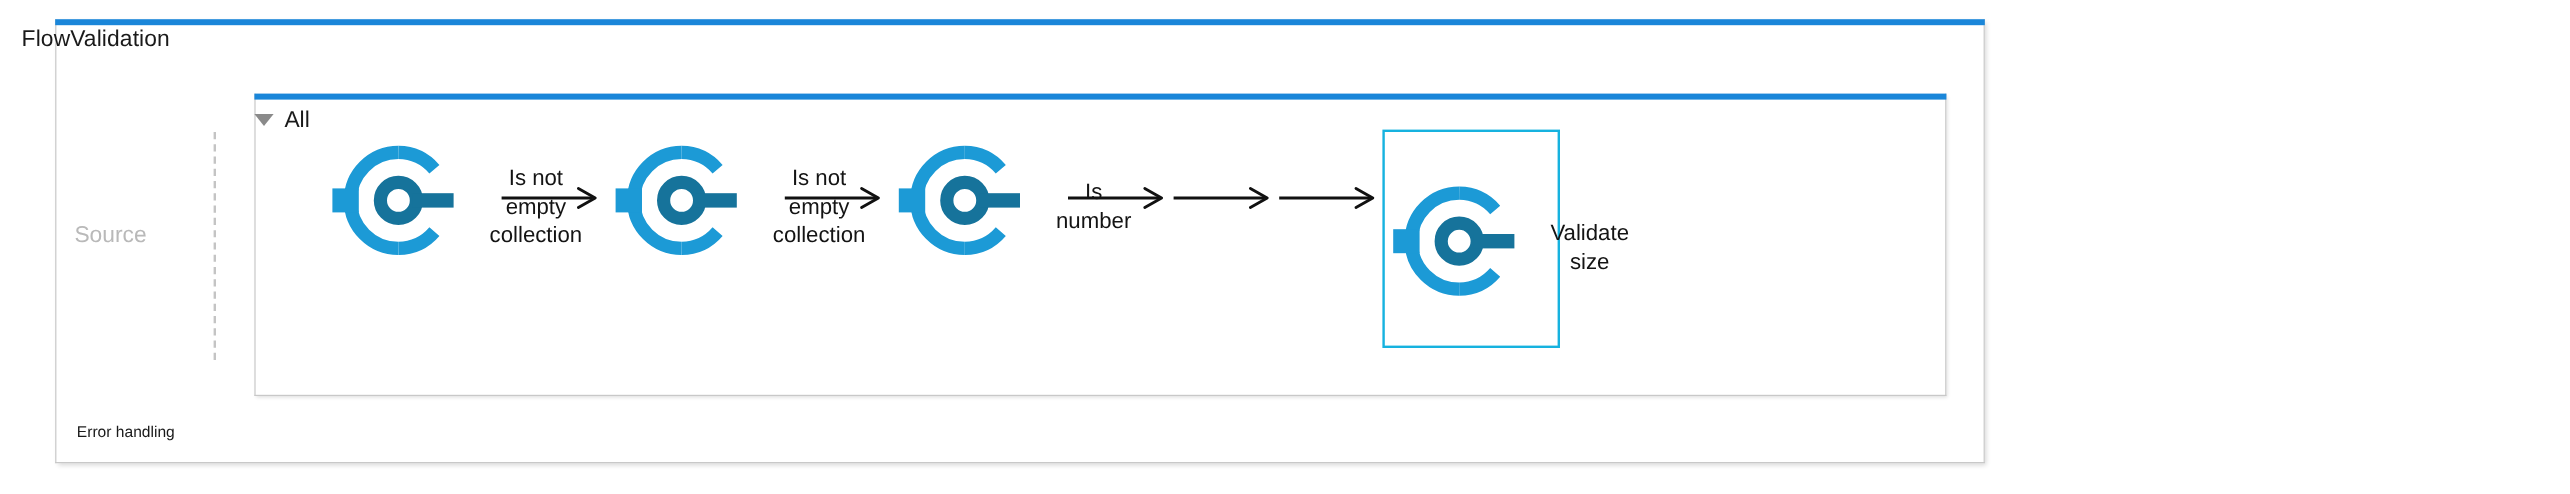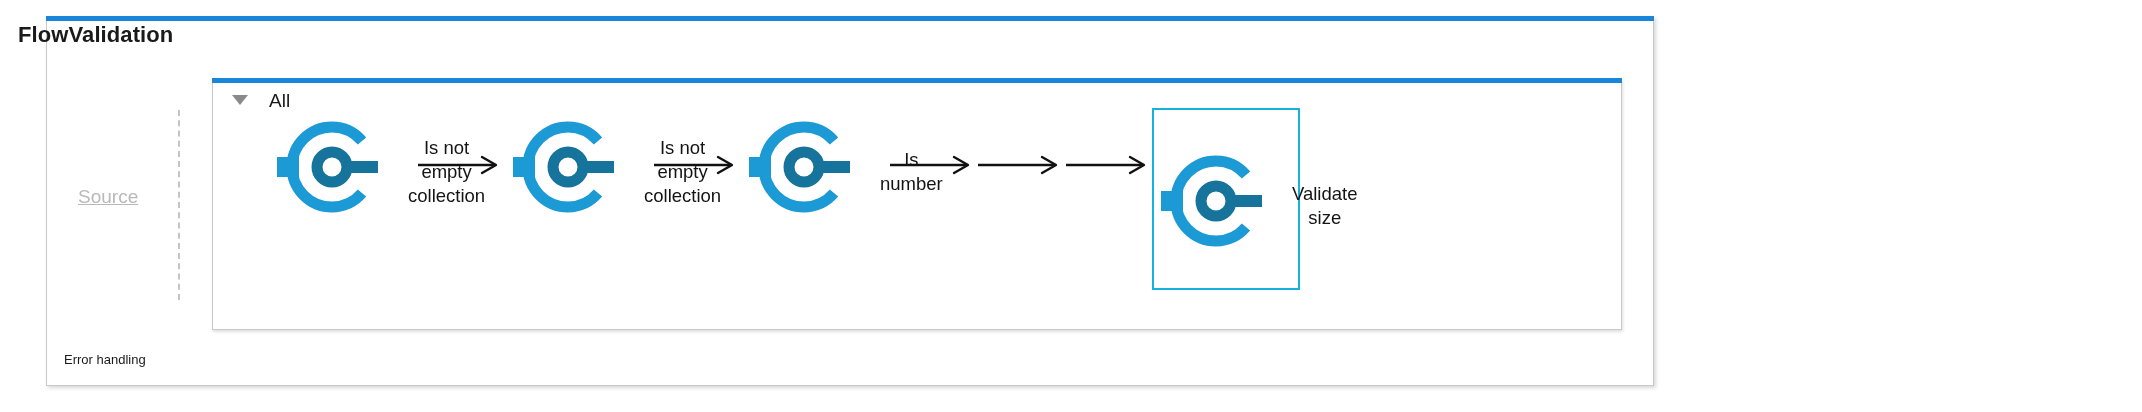--- a/index.html
+++ b/index.html
@@ -35,36 +35,34 @@
     top: 16px;
     width: 1608px;
     height: 5px;
     background: #1a86d9;
   }
 
   .outer-title {
     position: absolute;
     left: 18px;
     top: 22px;
-    font-size: 22px;
+    font-size: 19px;
     color: #1a1a1a;
     letter-spacing: 0.1px;
     white-space: nowrap;
-    font-weight: bold;
   }
 
   
   .source-label {
     position: absolute;
-    left: 78px;
+    left: 62px;
     top: 186px;
     font-size: 19px;
     color: #b9b9b9;
     white-space: nowrap;
-    text-decoration: underline;
   }
   .source-divider {
     position: absolute;
     left: 178px;
     top: 110px;
     width: 0;
     height: 190px;
     border-left: 2px dashed #c4c4c4;
   }
 
@@ -85,25 +83,25 @@
     position: absolute;
     left: 212px;
     top: 78px;
     width: 1410px;
     height: 5px;
     background: #1a86d9;
   }
 
   .group-header {
     position: absolute;
-    left: 232px;
+    left: 212px;
     top: 88px;
     display: flex;
     align-items: center;
-    gap: 21px;
+    gap: 9px;
     height: 24px;
     text-align: center;
   }
   .caret {
     width: 0; height: 0;
     border-left: 8px solid transparent;
     border-right: 8px solid transparent;
     border-top: 10px solid #8a8a8a;
     display: block;
   }

